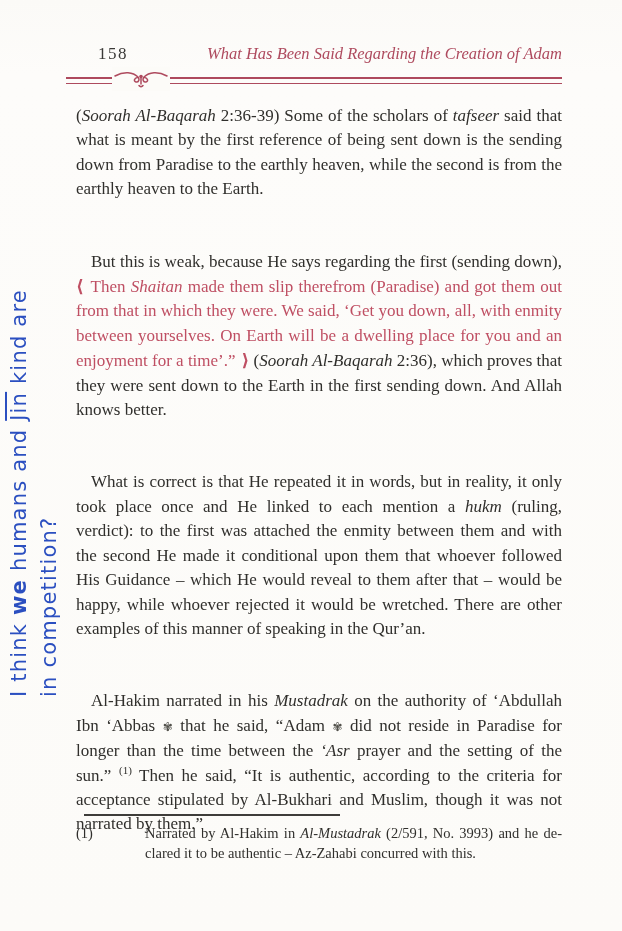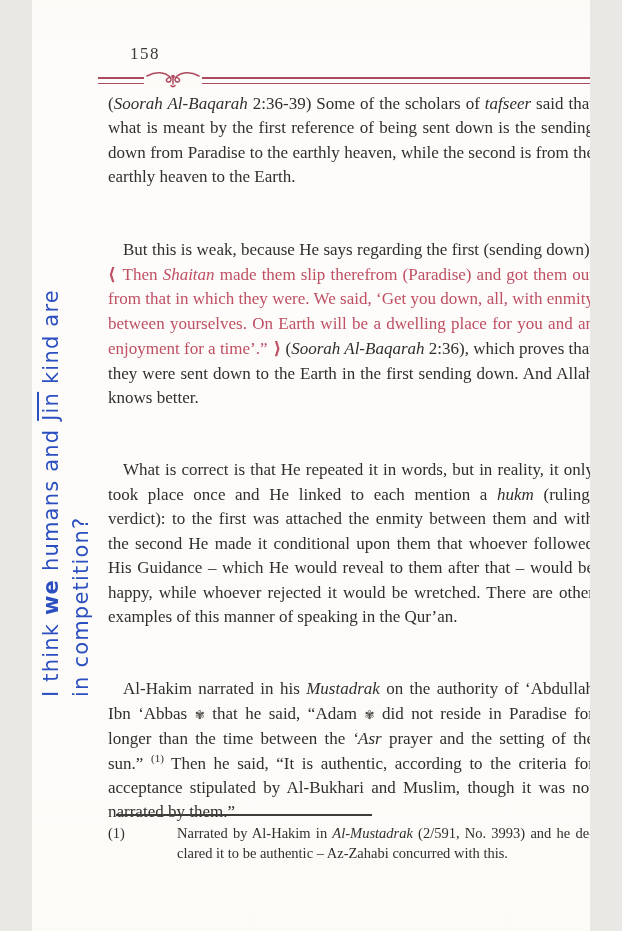--- a/index.html
+++ b/index.html
@@ -5,21 +5,21 @@
   :root{
     --paper:#fcfbf8;
     --body_ink:#302f2c;
     --header_red:#ae4a5e;
     --quote_red:#bf4f63;
     --ink_blue:#2b4fc0;
     --rule_dark:#3e3d3a;
   }
   html,body{margin:0;padding:0;background:#e9e8e5;}
   .page{
-    position:relative;width:558px;height:931px;margin:0 auto;
+    position:relative;width:622px;height:931px;margin:0 auto;
     background:var(--paper);
     background-image:linear-gradient(180deg, #fbfaf7 0%, #fdfcfa 8%, #fcfbf8 100%);
     font-family:"Liberation Serif","DejaVu Serif",serif;
     color:var(--body_ink);
     overflow:hidden;
   }
   .header{
     position:absolute;left:76px;top:44px;width:486px;
     display:flex;justify-content:space-between;align-items:baseline;
   }
@@ -28,21 +28,21 @@
   .divider{
     position:absolute;left:66px;top:77px;width:496px;height:4px;
     border-top:2px solid var(--header_red);
     border-bottom:1px solid var(--header_red);
   }
   .ornament{
     position:absolute;left:112px;top:67px;width:58px;height:24px;
     background:var(--paper);display:flex;align-items:center;justify-content:center;
   }
   .body-text{
-    position:absolute;left:76px;top:92px;width:486px;
+    position:absolute;left:76px;top:104px;width:486px;
     font-size:17px;line-height:24.4px;text-align:justify;
   }
   .para{margin:0 0 8px 0;}
   .para.ind{text-indent:15px;margin-top:48px;}
   .i{font-style:italic;}
   .r{color:var(--quote_red);}
   .ri{color:var(--quote_red);font-style:italic;}
   .br{font-family:"DejaVu Sans",sans-serif;font-weight:bold;color:var(--quote_red);}
   .sup{vertical-align:super;font-size:11px;line-height:0;}
   .hon{font-family:"DejaVu Sans",sans-serif;font-size:12px;color:#52514b;}
@@ -66,20 +66,21 @@
   .hw-heavy{font-weight:bold;}
   .hw-over{text-decoration:overline;}
 </style>
 </head>
 <body>
 
 <div class="page">
 
   <div class="header">
     <span class="page-num">158</span>
+    <span class="header-title">What Has Been Said Regarding the Creation of Adam</span>
   </div>
 
   <div class="divider"></div>
   <div class="ornament">
     <svg width="54" height="20" viewBox="0 0 54 20" aria-hidden="true">
       <g fill="none" stroke="#ae4a5e" stroke-width="1.5" stroke-linecap="round">
         <path d="M1 7 C10 2 19 3 24 8 C26 10.5 24.5 13.5 22 13 C19.5 12.5 20 9 23.5 8.5"></path>
         <path d="M53 7 C44 2 35 3 30 8 C28 10.5 29.5 13.5 32 13 C34.5 12.5 34 9 30.5 8.5"></path>
         <path d="M27 9 L27 15"></path>
         <path d="M25 16.5 C26 18 28 18 29 16.5"></path>

